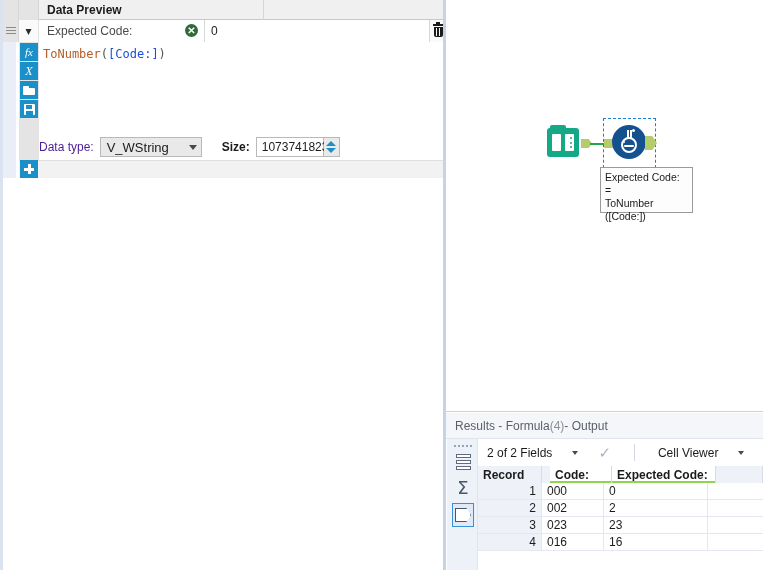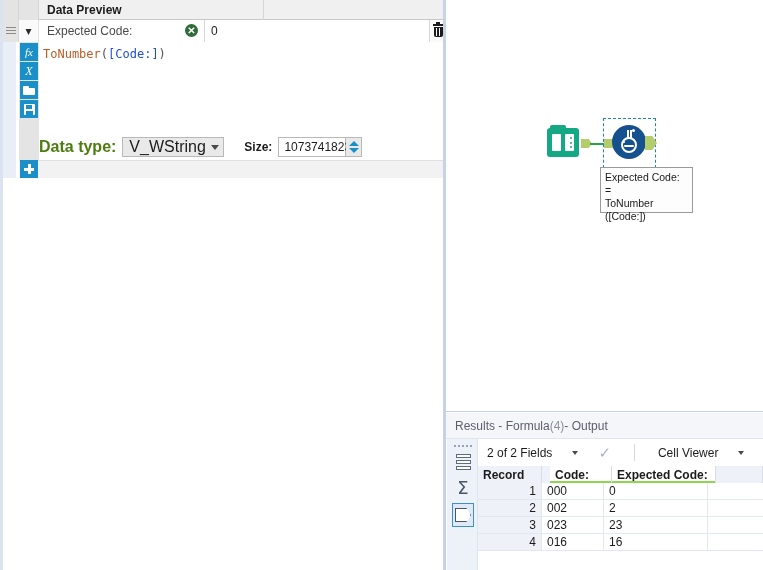--- a/index.html
+++ b/index.html
@@ -125,26 +125,26 @@
   }
   .fn-name { color: #b85c26; }
   .paren  { color: #555555; }
   .field-ref { color: #1d4ed8; margin-top: 24px; }
 
   
   .dtype-row {
     position: absolute; left: 36px; top: 134px; width: 407px; height: 26px;
     display: flex; align-items: center; gap: 6px;
   }
-  .dt-label { font-size: 16px; font-weight: bold; color:#4d7c0f; }
+  .dt-label { font-size: 12px; font-weight: normal; color:#4c1d95; }
   .dt-select {
     width: 102px; height: 20px; background: #e9e9e9;
     border: 1px solid #b9b9b9;
     display:flex; align-items:center; justify-content:space-between;
-    padding: 0 4px 0 6px; font-size: 16px; color:#1b1b1b; cursor:pointer;
+    padding: 0 4px 0 6px; font-size: 13px; color:#1b1b1b; cursor:pointer;
   }
   .caret-d { width:0;height:0;border-left:4px solid transparent;border-right:4px solid transparent;border-top:5px solid #4a4a4a;}
   .sz-label { font-size: 12px; font-weight: bold; color:#1b1b1b; margin-left: 14px;}
   .sz-input {
     width: 68px; height: 20px; background: #ffffff; border: 1px solid #b9b9b9;
     display:flex; align-items:center; padding-left:5px; font-size:12px; color:#1b1b1b;
   }
   .spinner {
     width: 16px; height: 20px; background: #e9e9e9; border:1px solid #b9b9b9; border-left:none;
     display:flex; flex-direction:column; align-items:center; justify-content:center; gap:2px; cursor:pointer;

